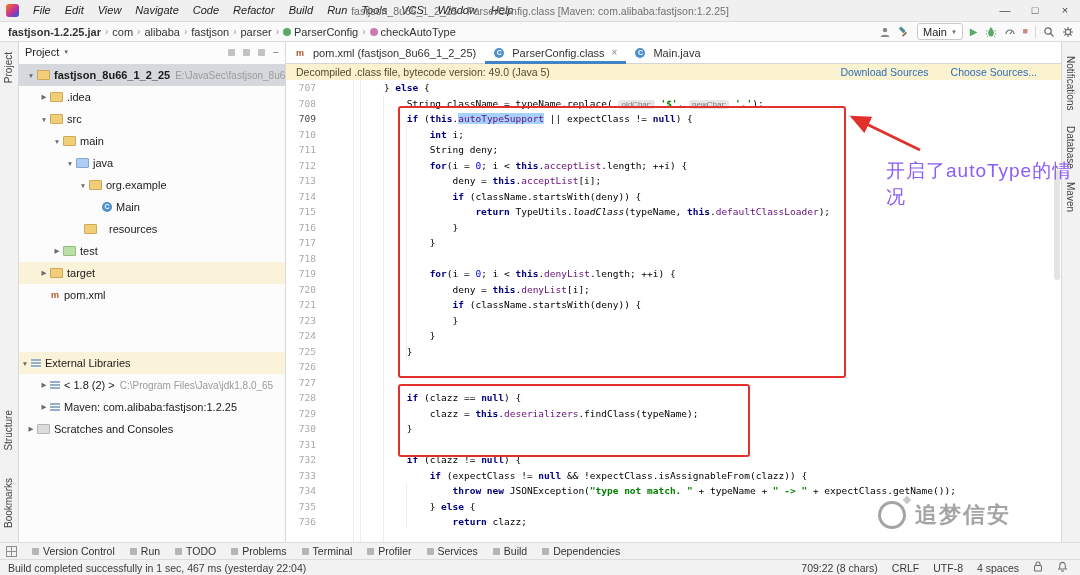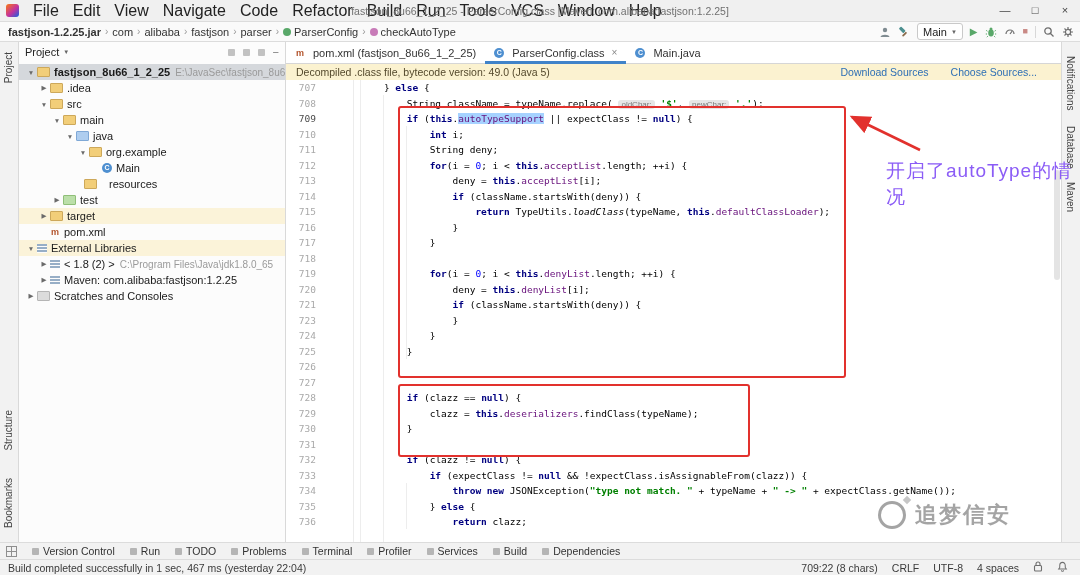--- a/index.html
+++ b/index.html
@@ -4,21 +4,21 @@
 <style>
   html,body{margin:0;padding:0;overflow:hidden;}
   body{width:1080px;height:575px;position:relative;background:#fff;
        font-family:"Liberation Sans",sans-serif;color:#1a1a1a;}
 
   
   #titlebar{position:absolute;left:0;top:0;right:0;height:21px;background:#F0F0F0;
             border-bottom:1px solid #DCDCDC;display:flex;align-items:center;z-index:10;}
   .app-logo{width:13px;height:13px;margin:0 7px 0 6px;border-radius:3px;flex:none;
             background:linear-gradient(135deg,#F97A12,#C3319F 55%,#1262E0);}
-  .menu-item{padding:0 7px;font-size:16px;color:#222;line-height:21px;cursor:default;}
+  .menu-item{padding:0 7px;font-size:11px;color:#222;line-height:21px;cursor:default;font-style:italic;}
   .win-title{position:absolute;left:50%;transform:translateX(-50%);font-size:10.5px;color:#707070;white-space:nowrap;}
   #window-controls{margin-left:auto;display:flex;}
   .win-btn{width:30px;height:21px;text-align:center;line-height:20px;font-size:11px;color:#444;}
 
   
   #navbar{position:absolute;left:0;top:22px;right:0;height:19px;background:#FAFAFA;
           border-bottom:1px solid #DCDCDC;display:flex;align-items:center;padding-left:8px;z-index:9;}
   #breadcrumb{display:flex;align-items:center;white-space:nowrap;}
   .bc-item{font-size:11px;color:#333;display:inline-flex;align-items:center;gap:3px;}
   .bc-sep{color:#9A9A9A;margin:0 4px;font-size:10px;}
@@ -45,21 +45,21 @@
   .vert-down{writing-mode:vertical-rl;}
 
   
   #project-panel{position:absolute;left:19px;top:42px;width:266px;bottom:32px;background:#FCFCFC;
                  border-right:1px solid #D9D9D9;overflow:hidden;z-index:7;}
   .panel-header{height:20px;display:flex;align-items:center;font-size:11px;color:#222;padding:0 6px;gap:4px;}
   .ph-icons{margin-left:auto;display:flex;align-items:center;gap:8px;}
   .ph-sq{width:7px;height:7px;background:#C2C2C2;border-radius:1px;}
   .ph-min{color:#777;font-size:11px;line-height:10px;}
   #project-tree{padding-top:2px;}
-  .tree-row{height:16px;display:flex;align-items:center;font-size:11px;white-space:nowrap;cursor:default;}
+  .tree-row{height:22px;display:flex;align-items:center;font-size:11px;white-space:nowrap;cursor:default;}
   .tree-row.sel{background:#D5D8DC;}
   .tree-row.hl{background:#FBF3D9;}
   .arrow{width:12px;font-size:6.5px;color:#6A6A6A;text-align:center;flex:none;}
   .ti{flex:none;margin-right:4px;display:inline-block;}
   .ti-folder,.ti-pkg{width:11px;height:8px;background:#F2CE79;border:1px solid #CDA85A;border-radius:1px;}
   .ti-folder-blue{width:11px;height:8px;background:#AECDEF;border:1px solid #7FA8D6;border-radius:1px;}
   .ti-folder-green{width:11px;height:8px;background:#BBDFA9;border:1px solid #8FBF78;border-radius:1px;}
   .ti-folder-gray{width:11px;height:8px;background:#DCDCDC;border:1px solid #B5B5B5;border-radius:1px;}
   .ti-class{width:10px;height:10px;border-radius:50%;background:#4E8FD0;color:#fff;font-size:7px;
             line-height:10px;text-align:center;font-weight:bold;}
@@ -315,21 +315,21 @@
       <div class="tree-row hl" style="padding-left: 19px;">
         <span class="arrow">▶</span>
         <span class="ti ti-folder"></span>
         <span class="tree-label">target</span>
       </div>
       <div class="tree-row" style="padding-left: 19px;">
         <span class="arrow"></span>
         <span class="ti ti-maven">m</span>
         <span class="tree-label">pom.xml</span>
       </div>
-      <div class="tree-row hl" style="padding-left: 6px;">
+      <div class="tree-row hl" style=" margin-top: 46px;">
         <span class="arrow">▼</span>
         <span class="ti ti-lib"></span>
         <span class="tree-label">External Libraries</span>
       </div>
       <div class="tree-row" style="padding-left: 19px;">
         <span class="arrow">▶</span>
         <span class="ti ti-lib"></span>
         <span class="tree-label">&lt; 1.8 (2) &gt;</span>
         <span class="tree-suffix">C:\Program Files\Java\jdk1.8.0_65</span>
       </div>

